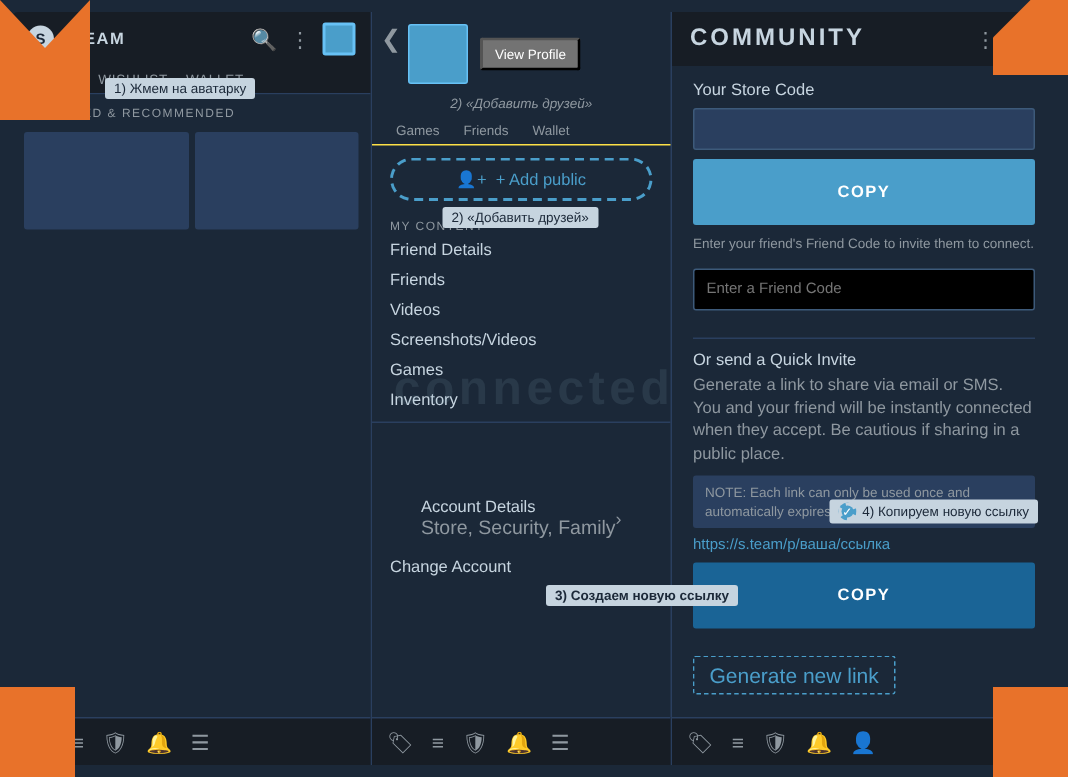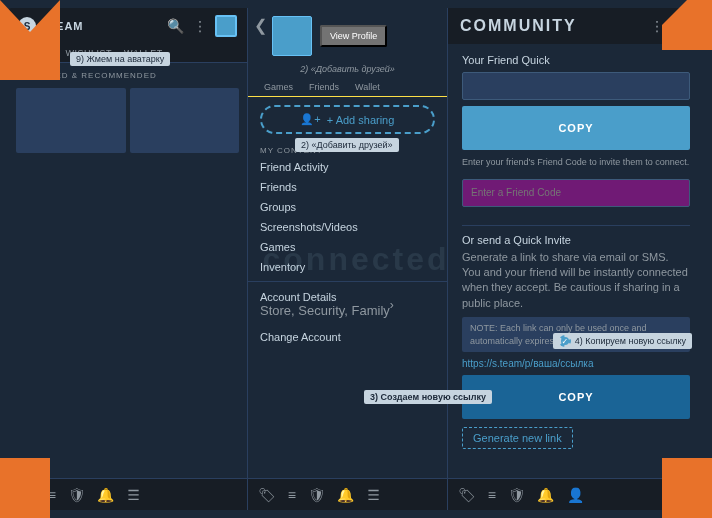--- a/index.html
+++ b/index.html
@@ -275,23 +275,24 @@
 
     .account-section {
       margin-top: 4px;
       padding: 6px 12px;
       border-top: 1px solid #2a3f5f;
     }
 
     .account-item {
       display: flex;
       align-items: center;
-      justify-content: flex-start;
+      justify-content: center;
       padding: 3px 0;
       cursor: pointer;
+      margin-top: 41px;
     }
 
     .account-title {
       font-size: 11px;
       color: #c7d5e0;
       font-weight: 500;
     }
 
     .account-sub {
       font-size: 13px;
@@ -401,21 +402,21 @@
 
     .invite-text {
       font-size: 9px;
       color: #8f98a0;
       margin-bottom: 10px;
       line-height: 1.4;
     }
 
     .friend-code-enter {
       width: 100%;
-      background: #701a75;
+      background: #000000;
       border: 1px solid #3d5a7a;
       color: #8f98a0;
       font-size: 10px;
       padding: 5px 8px;
       border-radius: 2px;
       margin-bottom: 10px;
       height: 28px;
     }
 
     .divider {
@@ -464,25 +465,25 @@
       flex: 1;
       white-space: nowrap;
       overflow: hidden;
       text-overflow: ellipsis;
     }
 
     .generate-link-btn {
       background: transparent;
       border: 1px dashed #4a9eca;
       color: #4a9eca;
-      font-size: 11px;
+      font-size: 14px;
       padding: 4px 10px;
       border-radius: 2px;
       cursor: pointer;
-      margin-top: 2px;
+      margin-top: 12px;
       display: inline-block;
     }
 
     .right-bottom-bar {
       background: #171d25;
       height: 32px;
       display: flex;
       align-items: center;
       padding: 0 10px;
       gap: 12px;
@@ -559,21 +560,21 @@
 </head>
 <body>
 
 <div class="gift-top-left"></div>
 <div class="gift-bottom-left"></div>
 <div class="gift-bottom-right"></div>
 <div class="gift-top-right"></div>
 
 <div class="watermark">connected</div>
 
-<div class="annotation annotation-1">9) Жмем на аватарку</div>
+<div class="annotation annotation-1">1) Жмем на аватарку</div>
 <div class="annotation annotation-2">2) «Добавить друзей»</div>
 <div class="annotation annotation-3">3) Создаем новую ссылку</div>
 <div class="annotation annotation-4">
   <span class="check-circle dashed-circle">✓</span>
   <span>4) Копируем новую ссылку</span>
 </div>
 
 <div class="main-wrapper">
 
   <div class="left-panel">
@@ -616,27 +617,27 @@
       <button class="view-profile-btn">View Profile</button>
     </div>
     <div class="add-friends-note">2) «Добавить друзей»</div>
     <div class="profile-tabs">
       <span class="profile-tab">Games</span>
       <span class="profile-tab">Friends</span>
       <span class="profile-tab">Wallet</span>
     </div>
     <button class="add-friends-btn">
       <span>👤+</span>
-      <span>+ Add sharing</span>
+      <span>+ Add public</span>
     </button>
     <div class="my-content-label">MY CONTENT</div>
     <div class="content-list">
-      <div class="content-item">Friend Activity</div>
+      <div class="content-item">Friend Details</div>
       <div class="content-item">Friends</div>
-      <div class="content-item">Groups</div>
+      <div class="content-item">Videos</div>
       <div class="content-item">Screenshots/Videos</div>
       <div class="content-item">Games</div>
       <div class="content-item">Inventory</div>
     </div>
     <div class="account-section">
       <div class="account-item">
         <div>
           <div class="account-title">Account Details</div>
           <div class="account-sub">Store, Security, Family</div>
         </div>
@@ -655,21 +656,21 @@
 
   <div class="right-panel">
     <div class="community-header">
       <span class="community-title">COMMUNITY</span>
       <div class="community-icons">
         <span class="header-icon">⋮</span>
         <div class="community-avatar"></div>
       </div>
     </div>
     <div class="community-content">
-      <div class="section-title">Your Friend Quick</div>
+      <div class="section-title">Your Store Code</div>
       <input class="friend-code-input" type="text" readonly="" style="">
       <button class="copy-btn">COPY</button>
       <div class="invite-text">Enter your friend's Friend Code to invite them to connect.</div>
       <input class="friend-code-enter" type="text" placeholder="Enter a Friend Code" style="">
 
       <hr class="divider">
 
       <div class="quick-invite-title">Or send a Quick Invite</div>
       <div class="quick-invite-desc">Generate a link to share via email or SMS. You and your friend will be instantly connected when they accept. Be cautious if sharing in a public place.</div>
 

